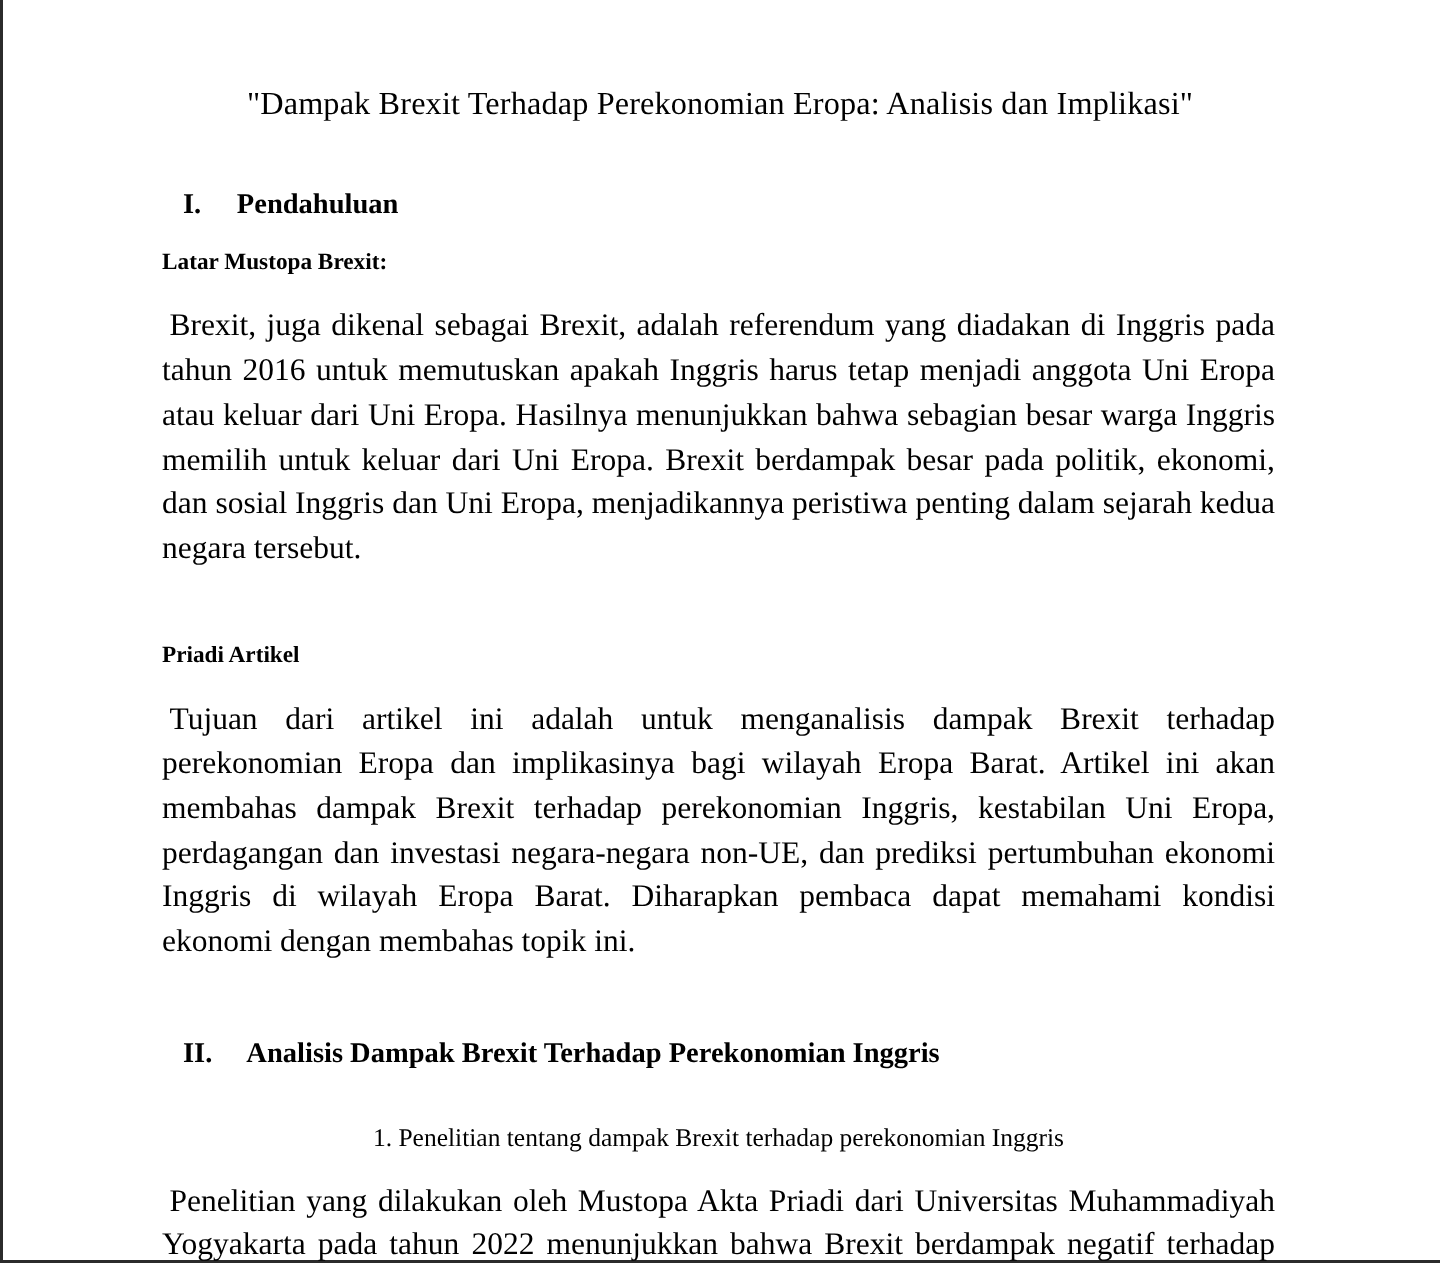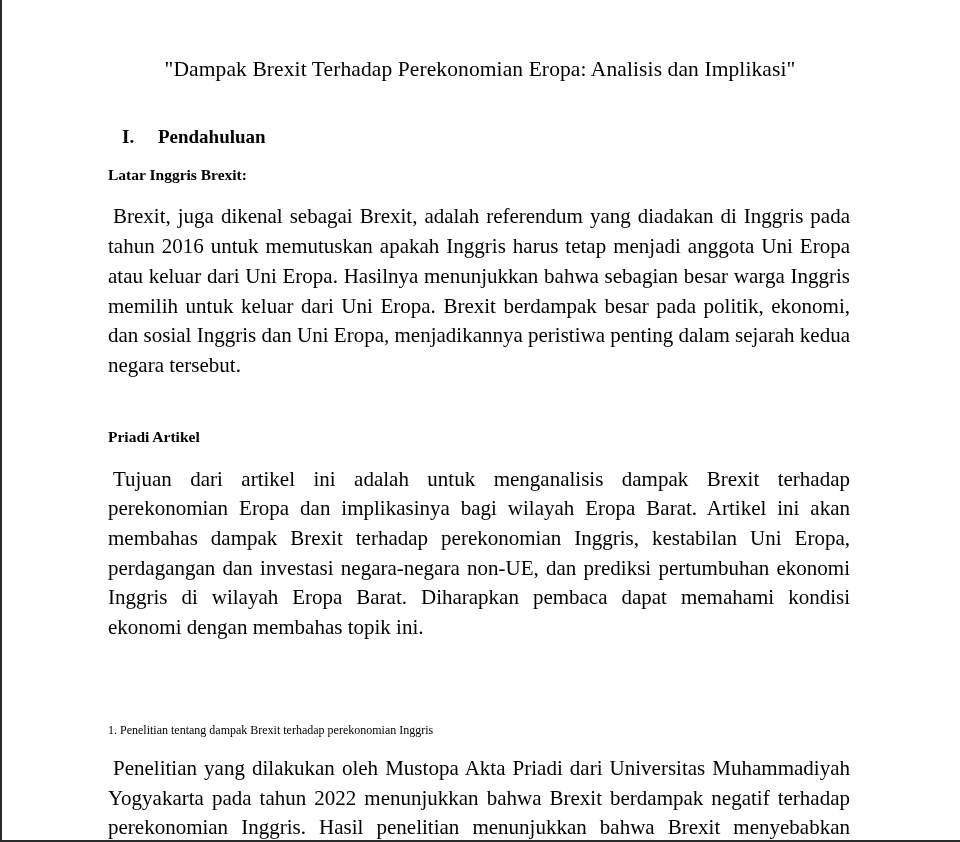--- a/index.html
+++ b/index.html
@@ -81,24 +81,24 @@
     font-size: 21px;
     line-height: 1.415;
     margin: 0;
     text-align: justify;
     text-justify: inter-word;
     text-indent: 5px;
     hyphens: none;
   }
 
   p.list-item {
-    font-size: 12px;
+    font-size: 17px;
     line-height: 1.415;
     margin: 0;
-    text-align: left;
+    text-align: center;
     text-indent: 0;
   }
 
   
   .sp-title-to-sec1 { height: 42px; }
   .sp-sec1-to-sub1  { height: 15px; }
   .sp-sub1-to-p1    { height: 17px; }
   .sp-p1-to-sub2    { height: 46px; }
   .sp-sub2-to-p2    { height: 17px; }
   .sp-p2-to-sec2    { height: 48px; }
@@ -117,36 +117,37 @@
   <h1 class="doc-title">"Dampak Brexit Terhadap Perekonomian Eropa: Analisis dan Implikasi"</h1>
 
   <div class="sp-title-to-sec1"></div>
 
   <div class="body-col">
 
     <h2 class="section-heading">I.  Pendahuluan</h2>
 
     <div class="sp-sec1-to-sub1"></div>
 
-    <h3 class="sub-heading">Latar Inggris Brexit:</h3>
+    <h3 class="sub-heading">Latar Mustopa Brexit:</h3>
 
     <div class="sp-sub1-to-p1"></div>
 
     <p class="para">Brexit, juga dikenal sebagai Brexit, adalah referendum yang diadakan di Inggris pada tahun 2016 untuk memutuskan apakah Inggris harus tetap menjadi anggota Uni Eropa atau keluar dari Uni Eropa. Hasilnya menunjukkan bahwa sebagian besar warga Inggris memilih untuk keluar dari Uni Eropa. Brexit berdampak besar pada politik, ekonomi, dan sosial Inggris dan Uni Eropa, menjadikannya peristiwa penting dalam sejarah kedua negara tersebut.</p>
 
     <div class="sp-p1-to-sub2"></div>
 
     <h3 class="sub-heading">Priadi Artikel</h3>
 
     <div class="sp-sub2-to-p2"></div>
 
     <p class="para">Tujuan dari artikel ini adalah untuk menganalisis dampak Brexit terhadap perekonomian Eropa dan implikasinya bagi wilayah Eropa Barat. Artikel ini akan membahas dampak Brexit terhadap perekonomian Inggris, kestabilan Uni Eropa, perdagangan dan investasi negara-negara non-UE, dan prediksi pertumbuhan ekonomi Inggris di wilayah Eropa Barat. Diharapkan pembaca dapat memahami kondisi ekonomi dengan membahas topik ini.</p>
 
     <div class="sp-p2-to-sec2"></div>
 
+    <h2 class="section-heading">II.  Analisis Dampak Brexit Terhadap Perekonomian Inggris</h2>
 
     <div class="sp-sec2-to-p3"></div>
 
 
     <div class="sp-p3-to-li"></div>
 
     <p class="list-item">1. Penelitian tentang dampak Brexit terhadap perekonomian Inggris</p>
 
     <div class="sp-li-to-p4"></div>
 

